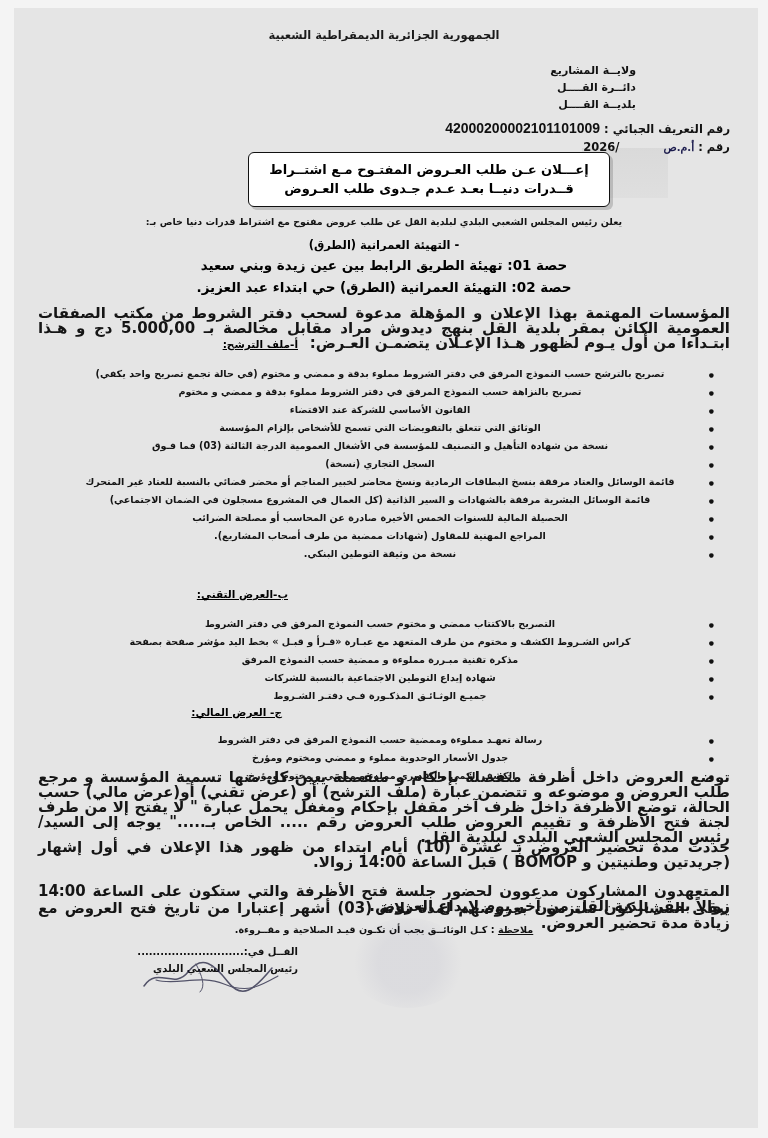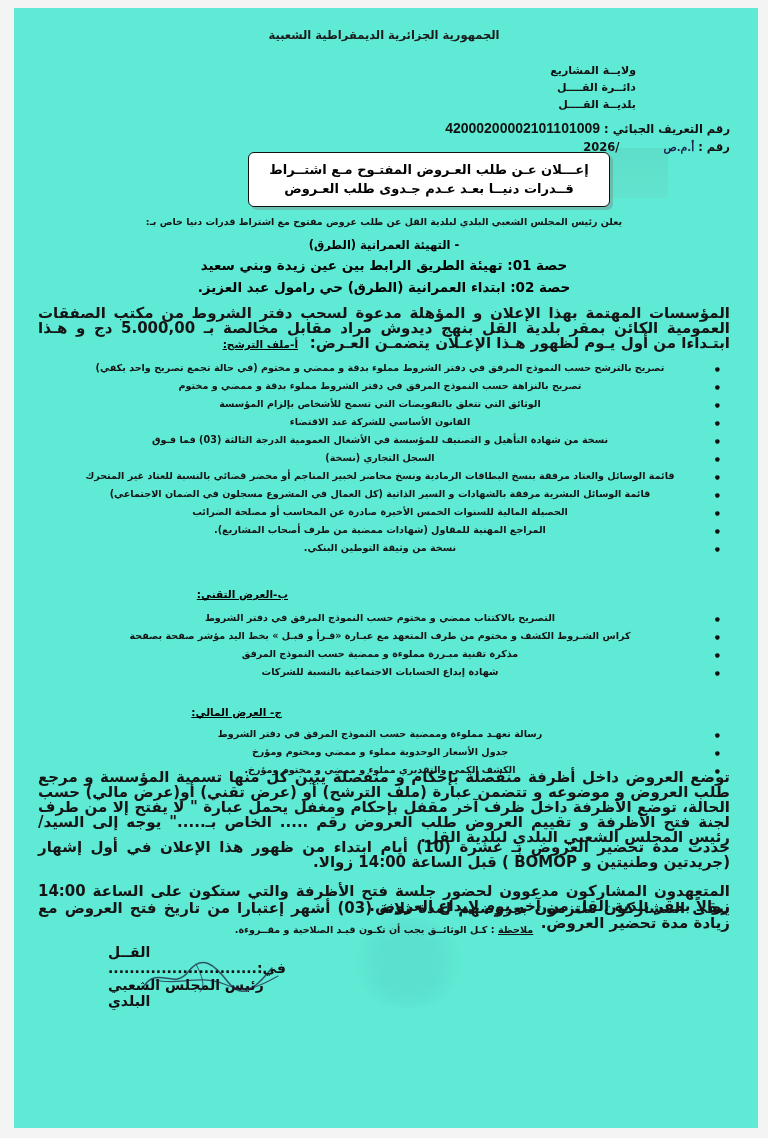--- a/index.html
+++ b/index.html
@@ -13,21 +13,21 @@
     height: 1138px;
     position: relative;
     font-family: "DejaVu Sans", "Liberation Sans", sans-serif;
     color: #000000;
     overflow: hidden;
   }
 
   .page {
     position: absolute;
     inset: 0;
-    background: #5eead4;
+    background: #e5e5e5;
   }
 
   
   .scan-edge-left,
   .scan-edge-right,
   .scan-edge-top,
   .scan-edge-bottom {
     position: absolute;
     background: #f4f4f4;
   }
@@ -175,21 +175,21 @@
     color: #000;
   }
   .sec-candidacy { top: 338px; right: 470px; }
   .sec-technical { top: 588px; right: 480px; }
   .sec-financial { top: 706px; right: 486px; }
 
   ul.doc-list {
     position: absolute;
     right: 38px;
     left: 58px;
-    margin: 4px;
+    margin: 10px;
     padding: 0 28px 0 0;
     list-style: none;
   }
   ul.doc-list li {
     position: relative;
     font-size: 9.6px;
     font-weight: bold;
     line-height: 16.5px;
     text-align: center;
     color: #141414;
@@ -223,22 +223,22 @@
     color: #111;
   }
   .note-line .note-label { text-decoration: underline; }
 
   
   .signature {
     position: absolute;
     top: 944px;
     right: 470px;
     width: 190px;
-    text-align: left;
-    font-size: 14px;
+    text-align: right;
+    font-size: 10px;
     font-weight: bold;
     color: #111;
     line-height: 16px;
   }
   .signature .sig-place { letter-spacing: 0.4px; }
   .signature .sig-title {
     position: relative;
     display: inline-block;
     margin-top: 1px;
   }
@@ -320,46 +320,47 @@
     <div class="title-box">
       <div class="tline">إعـــلان عـن طلب العـروض المفتـوح مـع اشتــراط</div>
       <div class="tline">قــدرات دنيــا بعـد عـدم جـدوى طلب العـروض</div>
     </div>
 
     <div class="intro">يعلن رئيس المجلس الشعبي البلدي لبلدية القل عن طلب عروض مفتوح مع اشتراط قدرات دنيا خاص بـ:</div>
 
     <div class="lots">
       <div class="lot-head">- التهيئة العمرانية (الطرق)</div>
       <div class="lot-item">حصة 01: تهيئة الطريق الرابط بين عين زيدة وبني سعيد</div>
-      <div class="lot-item">حصة 02: ابتداء العمرانية (الطرق) حي رامول عبد العزيز.</div>
+      <div class="lot-item">حصة 02: التهيئة العمرانية (الطرق) حي ابتداء عبد العزيز.</div>
     </div>
 
     <div class="para-block p-withdraw">المؤسسات المهتمة بهذا الإعلان و المؤهلة مدعوة لسحب دفتر الشروط من مكتب الصفقات العمومية الكائن بمقر بلدية القل بنهج ديدوش مراد مقابل مخالصة بـ 5.000,00 دج و هـذا ابتـداءا من أول يـوم لظهور هـذا الإعـلان يتضمـن العـرض:</div>
 
     <div class="section-head sec-candidacy">أ-ملف الترشح:</div>
     <ul class="doc-list list-candidacy">
       <li>تصريح بالترشح حسب النموذج المرفق في دفتر الشروط مملوء بدقة و ممضي و مختوم (في حالة تجمع تصريح واحد يكفي)</li>
       <li>تصريح بالنزاهة حسب النموذج المرفق في دفتر الشروط مملوء بدقة و ممضي و مختوم</li>
+      <li>القانون الأساسي للشركة عند الاقتضاء</li>
       <li>الوثائق التي تتعلق بالتفويضات التي تسمح للأشخاص بإلزام المؤسسة</li>
-      <li>القانون الأساسي للشركة عند الاقتضاء</li>
       <li>نسخة من شهادة التأهيل و التصنيف للمؤسسة في الأشغال العمومية الدرجة الثالثة (03) فما فـوق</li>
       <li>السجل التجاري (نسخة)</li>
       <li>قائمة الوسائل والعتاد مرفقة بنسخ البطاقات الرمادية ونسخ محاضر لخبير المناجم أو محضر قضائي بالنسبة للعتاد غير المتحرك</li>
       <li>قائمة الوسائل البشرية مرفقة بالشهادات و السير الذاتية (كل العمال في المشروع مسجلون في الضمان الاجتماعي)</li>
       <li>الحصيلة المالية للسنوات الخمس الأخيرة صادرة عن المحاسب أو مصلحة الضرائب</li>
       <li>المراجع المهنية للمقاول (شهادات ممضية من طرف أصحاب المشاريع).</li>
       <li>نسخة من وثيقة التوطين البنكي.</li>
     </ul>
 
     <div class="section-head sec-technical">ب-العرض التقني:</div>
     <ul class="doc-list list-technical">
       <li>التصريح بالاكتتاب ممضي و مختوم حسب النموذج المرفق في دفتر الشروط</li>
       <li>كراس الشـروط الكشف و مختوم من طرف المتعهد مع عبـارة «قـرأ و قبـل » بخط اليد مؤشر صفحة بصفحة</li>
       <li>مذكرة تقنية مبـررة مملوءة و ممضية حسب النموذج المرفق</li>
-      <li>شهادة إيداع الحسابات الاجتماعية بالنسبة للشركات</li>
+      <li>شهادة إيداع التوطين الاجتماعية بالنسبة للشركات</li>
+      <li>جميـع الوثـائـق المذكـورة فـي دفتـر الشـروط</li>
     </ul>
 
     <div class="section-head sec-financial">ج- العرض المالي:</div>
     <ul class="doc-list list-financial">
       <li>رسالة تعهـد مملوءة وممضية حسب النموذج المرفق في دفتر الشروط</li>
       <li>جدول الأسعار الوحدوية مملوء و ممضي ومختوم ومؤرخ</li>
       <li>الكشف الكمي والتقديري مملوء و ممضي و مختوم ومؤرخ.</li>
     </ul>
 
     <div class="para-block p-envelope">توضع العروض داخل أظرفة منفصلة بإحكام و منفصلة يبين كل منها تسمية المؤسسة و مرجع طلب العروض و موضوعه و تتضمن عبارة (ملف الترشح) أو (عرض تقني) أو(عرض مالي) حسب الحالة، توضع الأظرفة داخل ظرف آخر مقفل بإحكام ومغفل يحمل عبارة " لا يفتح إلا من طرف لجنة فتح الأظرفة و تقييم العروض طلب العروض رقم ..... الخاص بـ....." يوجه إلى السيد/ رئيس المجلس الشعبي البلدي لبلدية القل.</div>

